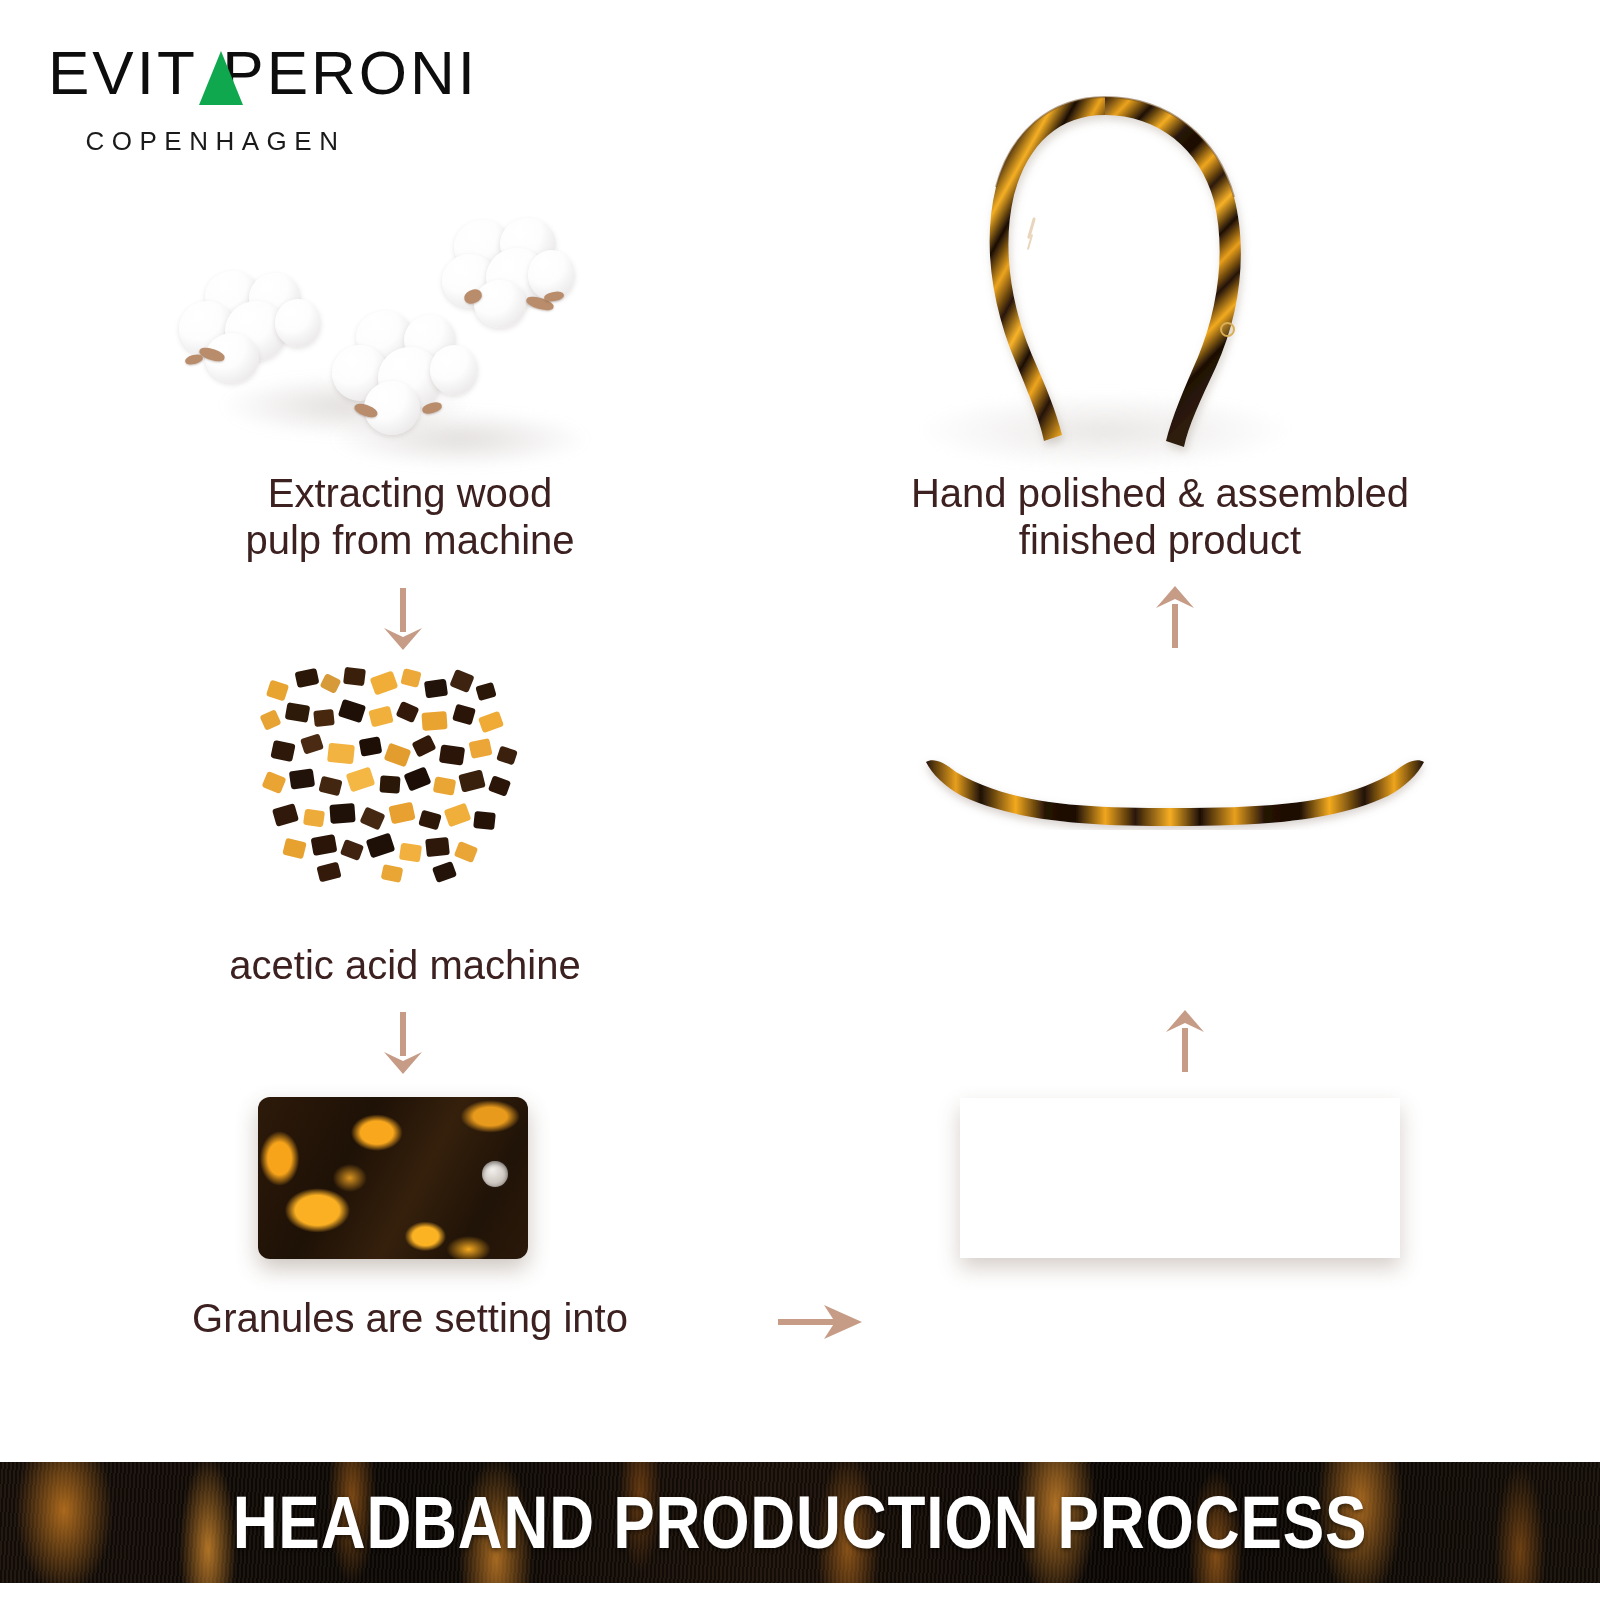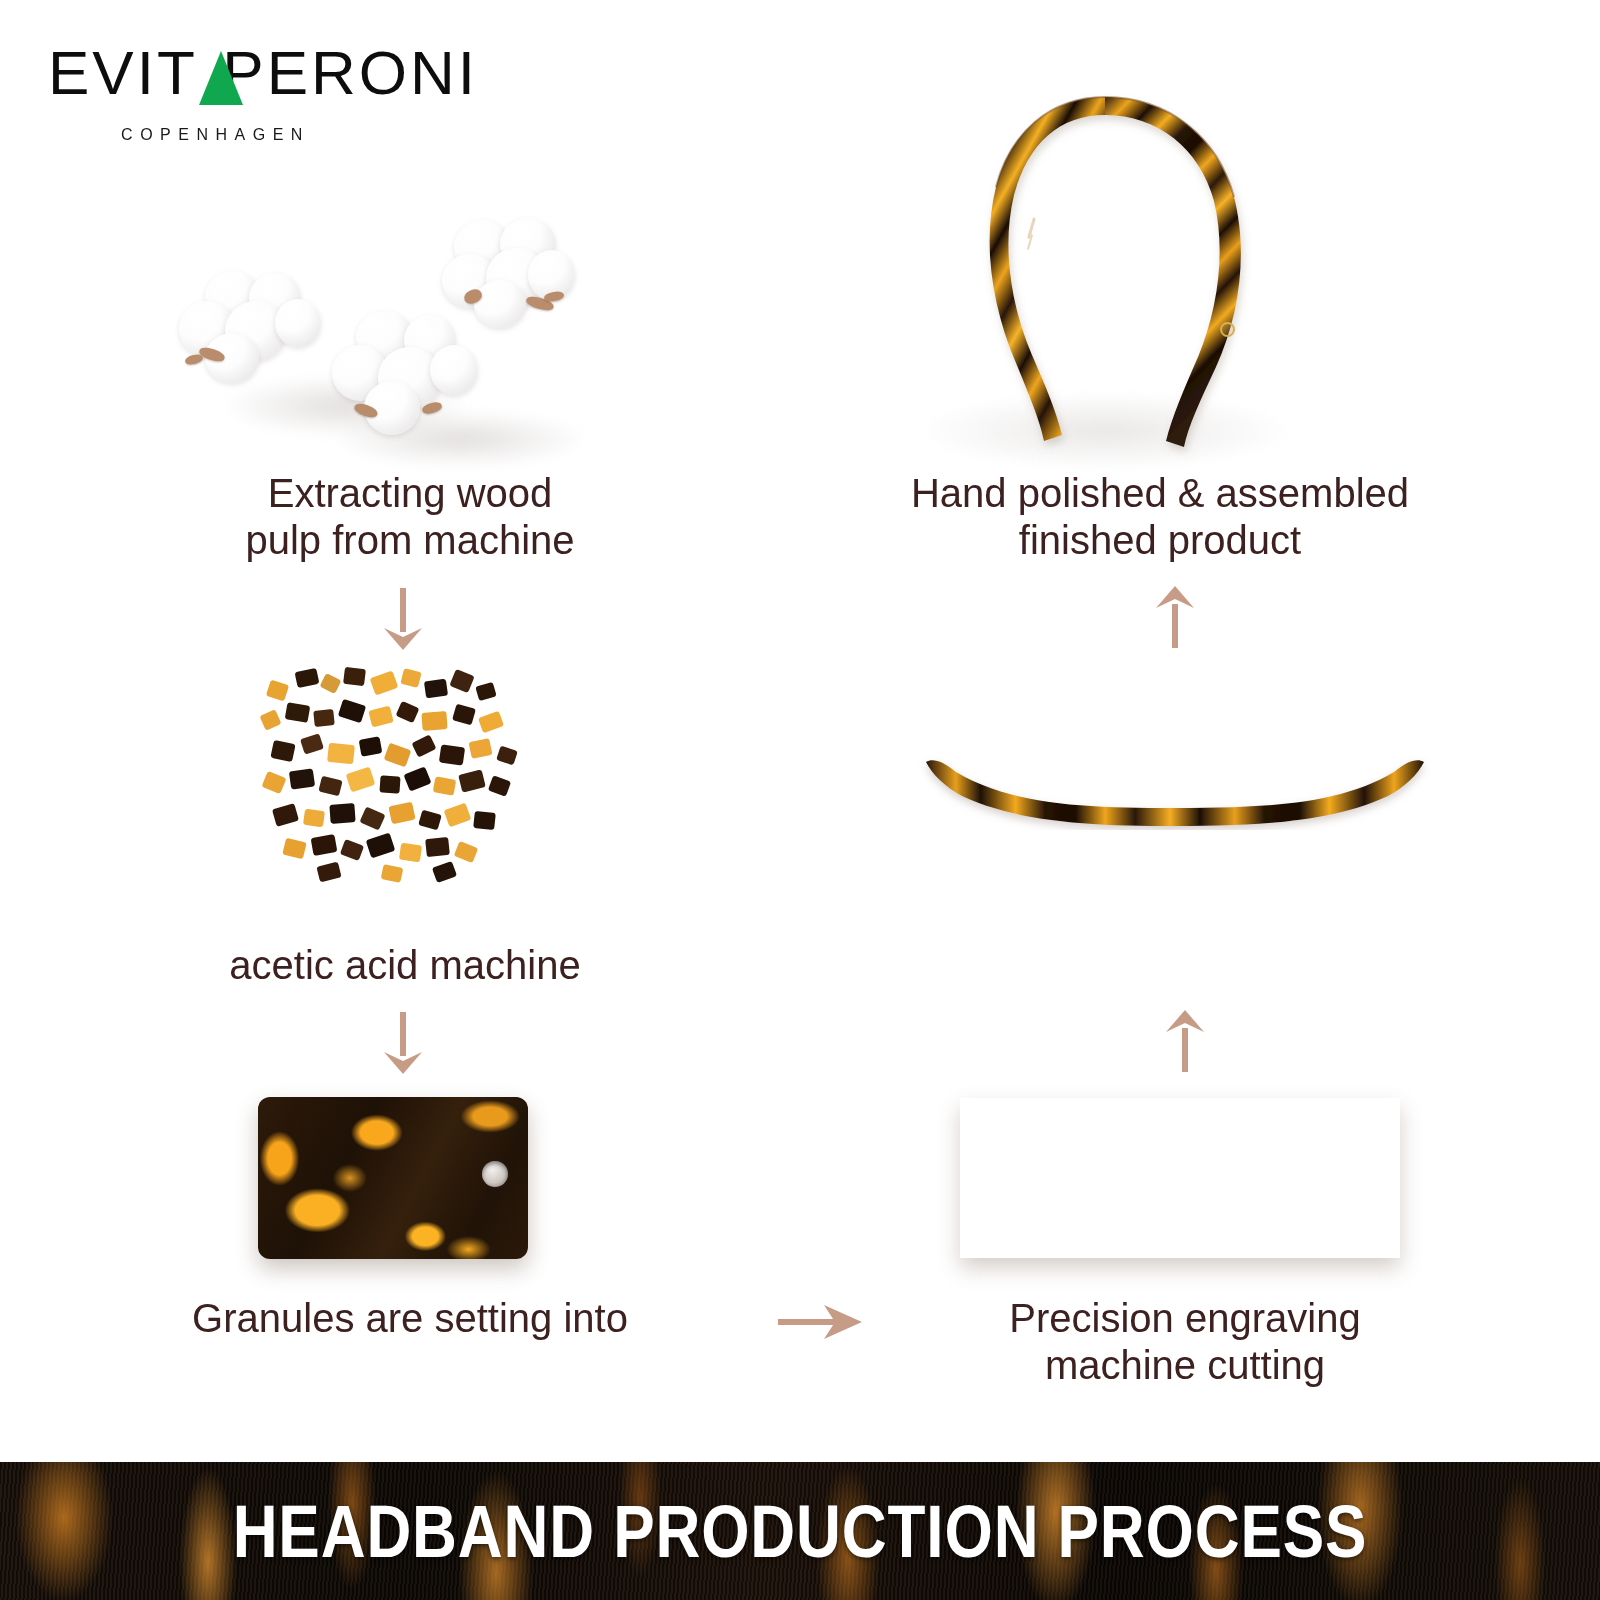--- a/index.html
+++ b/index.html
@@ -25,21 +25,21 @@
     margin:0 1px -1px 1px;
   }
   .logo-tri i {
     position:absolute; left:0; bottom:0; width:0; height:0;
     border-left:22px solid transparent; border-right:22px solid transparent;
     border-bottom:54px solid #10a84f;
   }
   .logo-gap { display:inline-block; width:22px; }
   .logo-sub {
     margin-top:22px; text-align:center; width:335px;
-    font-size:16px; letter-spacing:7.5px; color:#1a1a1a; font-weight:400;
+    font-size:26px; letter-spacing:7.5px; color:#1a1a1a; font-weight:400;
   }
 
   
   .stage { position:absolute; left:0; top:0; width:1600px; height:1308px; }
   .cell { position:absolute; }
   .caption {
     font-size:40px; line-height:1.18; color:#3c2120;
     text-align:center; font-weight:400;
     font-family:"Liberation Sans", sans-serif;
   }
@@ -98,21 +98,21 @@
     border:2px solid #d8ae55; background:rgba(216,174,85,.18);
   }
   .hb-floor {
     position:absolute; border-radius:50%;
     background:radial-gradient(ellipse at 50% 50%, rgba(175,167,162,.26) 0%, rgba(200,195,190,0) 72%);
     filter:blur(5px);
   }
 
   
   .banner {
-    position:absolute; left:0; top:1462px; width:1600px; height:138px;
+    position:absolute; left:0; top:1462px; width:1600px; height:121px;
     overflow:hidden;
     background:#130d09;
   }
   .banner-tex { position:absolute; inset:0; }
   .banner-title {
     position:relative; z-index:4;
     width:100%; height:100%;
     display:flex; align-items:center; justify-content:center;
     color:#ffffff;
     font-family:"Liberation Sans Narrow","Liberation Sans", sans-serif;
@@ -324,26 +324,20 @@
                   radial-gradient(ellipse 20px 13px at 86% 92%, #faaf26 0%, rgba(250,175,38,0) 70%),
                   linear-gradient(100deg, #241406 0%, #170d04 30%, #2b1809 55%, #18 0e05 78%, #241406 100%),
                   #1d1005;">
       <div class="cutline" style="left:8px;  top:6px;   width:432px; height:42px;"></div>
       <div class="cutline" style="left:8px;  top:34px;  width:432px; height:44px;"></div>
       <div class="cutline" style="left:6px;  top:64px;  width:436px; height:46px; border-top-width:9px;"></div>
       <div class="cutline" style="left:6px;  top:96px;  width:436px; height:48px; border-top-width:9px;"></div>
     </div>
   </div>
 
-  <div class="cell" style="left:930px; top:1295px; width:510px;">
-    <div class="caption">
-      <span>Precision engraving</span><br>
-      <span>machine cutting</span>
-    </div>
-  </div>
 
   <div class="arrow" style="left:1160px; top:1010px; width:50px; height:62px;">
     <svg width="50" height="62" viewBox="0 0 50 62">
       <rect x="22" y="18" width="6" height="44" fill="#c79c87"></rect>
       <path d="M6 22 L25 0 L44 22 L25 13 Z" fill="#c79c87"></path>
     </svg>
   </div>
 
   <div class="cell" style="left:890px; top:700px; width:570px; height:130px;">
     <div class="strip-wrap" style="left:0; top:0; width:570px; height:130px;">

